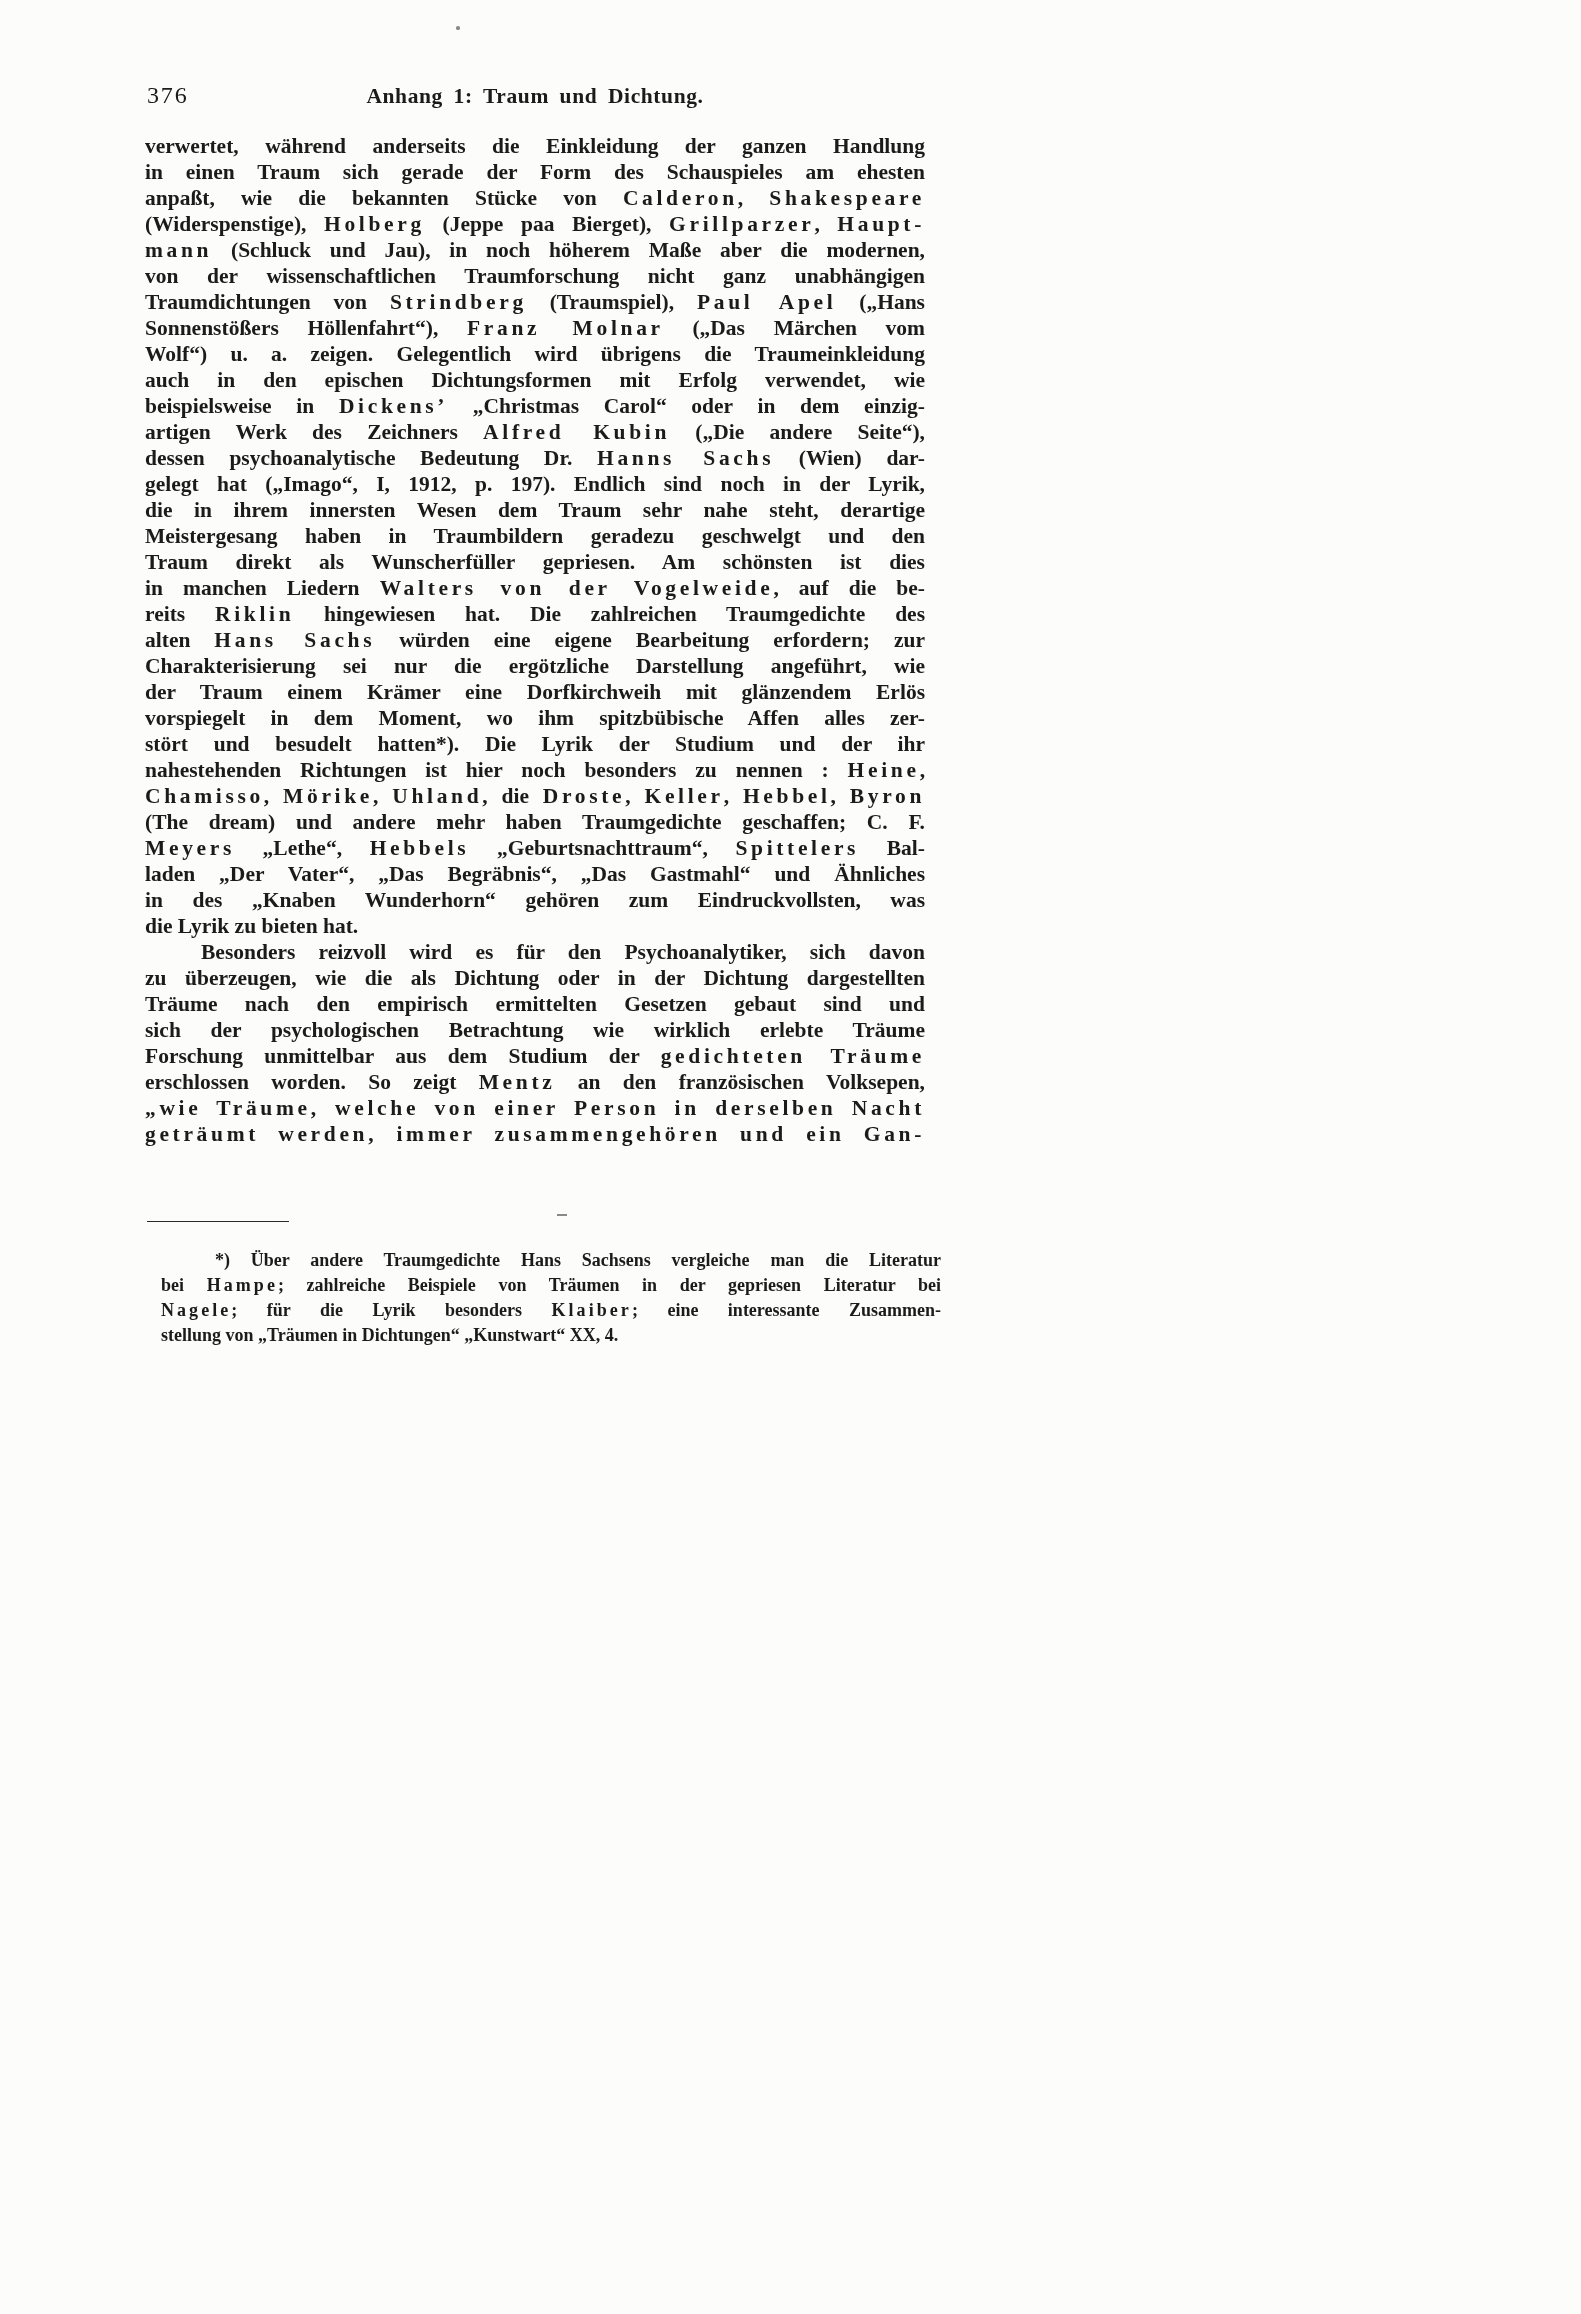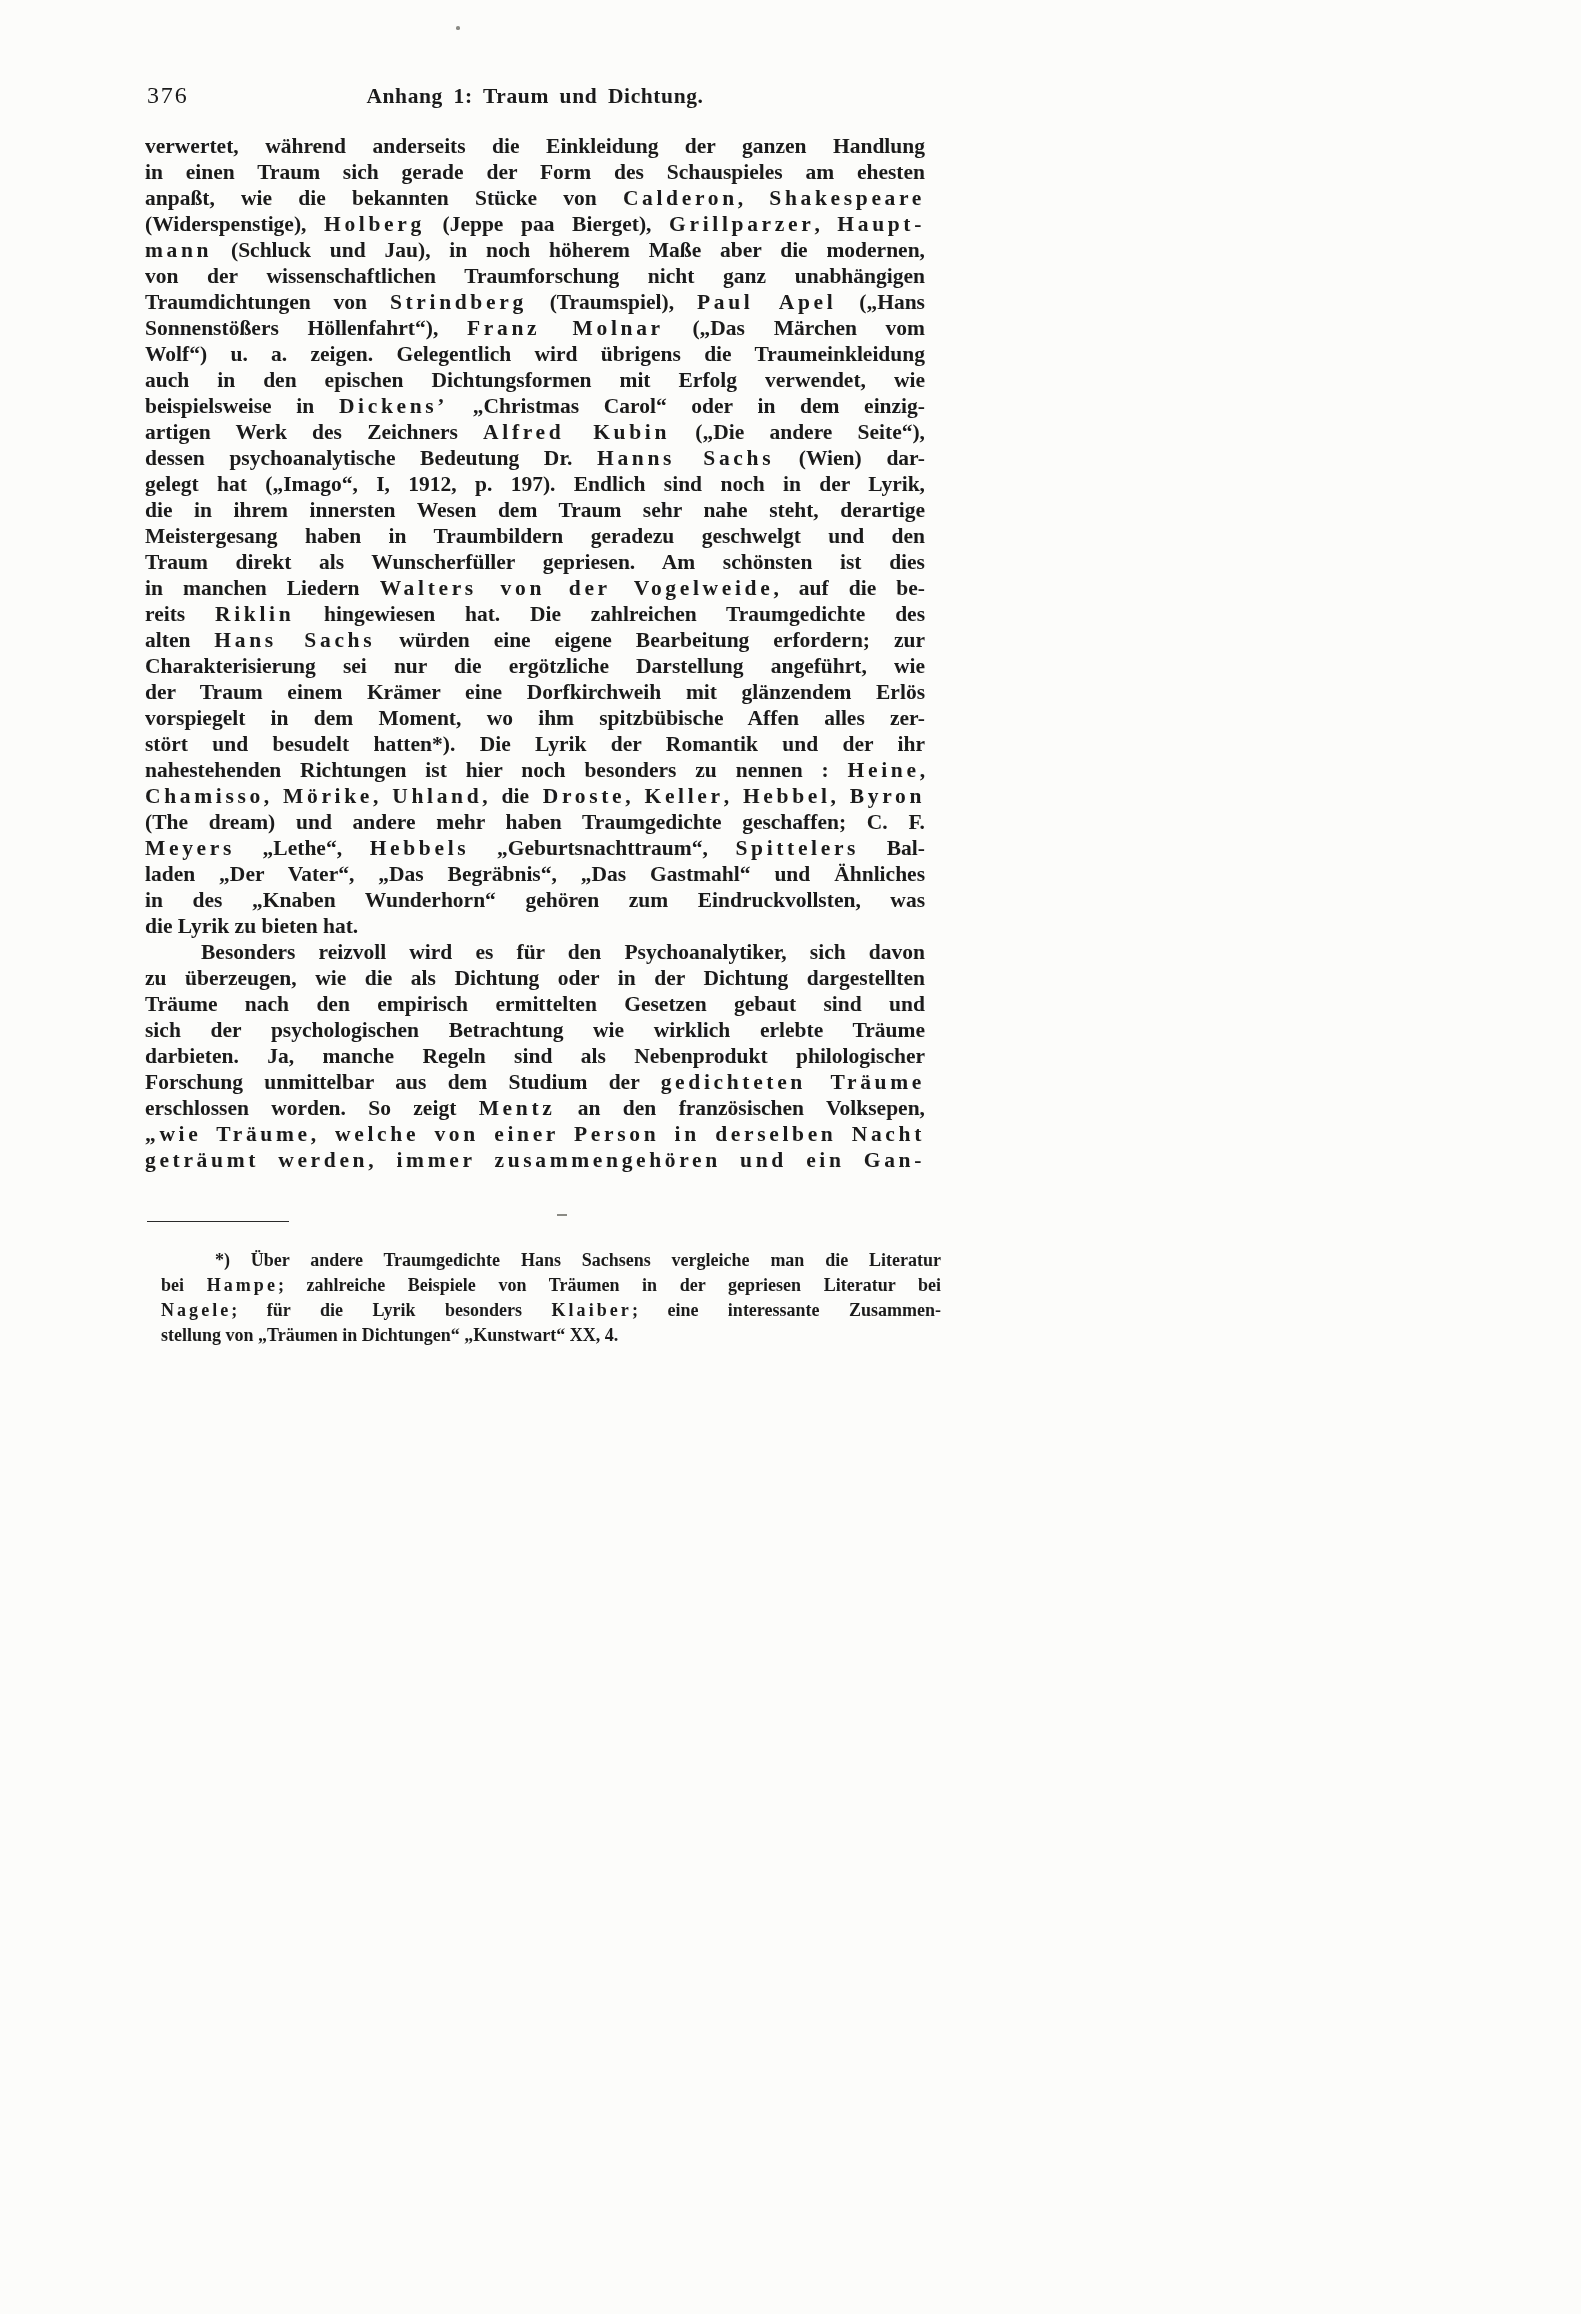--- a/index.html
+++ b/index.html
@@ -83,35 +83,34 @@
         <div class="line"><span>gelegt hat („Imago“, I, 1912, p. 197). Endlich sind noch in der Lyrik,</span></div>
         <div class="line"><span>die in ihrem innersten Wesen dem Traum sehr nahe steht, derartige</span></div>
         <div class="line"><span>Meistergesang haben in Traumbildern geradezu geschwelgt und den</span></div>
         <div class="line"><span>Traum direkt als Wunscherfüller gepriesen. Am schönsten ist dies</span></div>
         <div class="line"><span>in manchen Liedern </span><span class="sperr">Walters von der Vogelweide</span><span>, auf die be-</span></div>
         <div class="line"><span>reits </span><span class="sperr">Riklin</span><span> hingewiesen hat. Die zahlreichen Traumgedichte des</span></div>
         <div class="line"><span>alten </span><span class="sperr">Hans Sachs</span><span> würden eine eigene Bearbeitung erfordern; zur</span></div>
         <div class="line"><span>Charakterisierung sei nur die ergötzliche Darstellung angeführt, wie</span></div>
         <div class="line"><span>der Traum einem Krämer eine Dorfkirchweih mit glänzendem Erlös</span></div>
         <div class="line"><span>vorspiegelt in dem Moment, wo ihm spitzbübische Affen alles zer-</span></div>
-        <div class="line"><span>stört und besudelt hatten*). Die Lyrik der Romantik und der ihr</span></div>
+        <div class="line"><span>stört und besudelt hatten*). Die Lyrik der Studium und der ihr</span></div>
         <div class="line"><span>nahestehenden Richtungen ist hier noch besonders zu nennen : </span><span class="sperr">Heine</span><span>,</span></div>
         <div class="line"><span class="sperr">Chamisso</span><span>, </span><span class="sperr">Mörike</span><span>, </span><span class="sperr">Uhland</span><span>, die </span><span class="sperr">Droste</span><span>, </span><span class="sperr">Keller</span><span>, </span><span class="sperr">Hebbel</span><span>, </span><span class="sperr">Byron</span></div>
         <div class="line"><span>(The dream) und andere mehr haben Traumgedichte geschaffen; C. F.</span></div>
         <div class="line"><span class="sperr">Meyers</span><span> „Lethe“, </span><span class="sperr">Hebbels</span><span> „Geburtsnachttraum“, </span><span class="sperr">Spittelers</span><span> Bal-</span></div>
         <div class="line"><span>laden „Der Vater“, „Das Begräbnis“, „Das Gastmahl“ und Ähnliches</span></div>
         <div class="line"><span>in des „Knaben Wunderhorn“ gehören zum Eindruckvollsten, was</span></div>
         <div class="line end"><span>die Lyrik zu bieten hat.</span></div>
       </div>
     <div class="paragraph">
         <div class="line ind"><span>Besonders reizvoll wird es für den Psychoanalytiker, sich davon</span></div>
         <div class="line"><span>zu überzeugen, wie die als Dichtung oder in der Dichtung dargestellten</span></div>
         <div class="line"><span>Träume nach den empirisch ermittelten Gesetzen gebaut sind und</span></div>
         <div class="line"><span>sich der psychologischen Betrachtung wie wirklich erlebte Träume</span></div>
-        <div class="line"><span>darbieten. Ja, manche Regeln sind als Nebenprodukt philologischer</span></div>
         <div class="line"><span>Forschung unmittelbar aus dem Studium der </span><span class="sperr">gedichteten Träume</span></div>
         <div class="line"><span>erschlossen worden. So zeigt </span><span class="sperr">Mentz</span><span> an den französischen Volksepen,</span></div>
         <div class="line"><span class="sperr">„wie Träume, welche von einer Person in derselben Nacht</span></div>
         <div class="line"><span class="sperr">geträumt werden, immer zusammengehören und ein Gan-</span></div>
       </div>
   </div>
 
   <div class="footnote-rule"></div>
 
   <div class="footnote">

